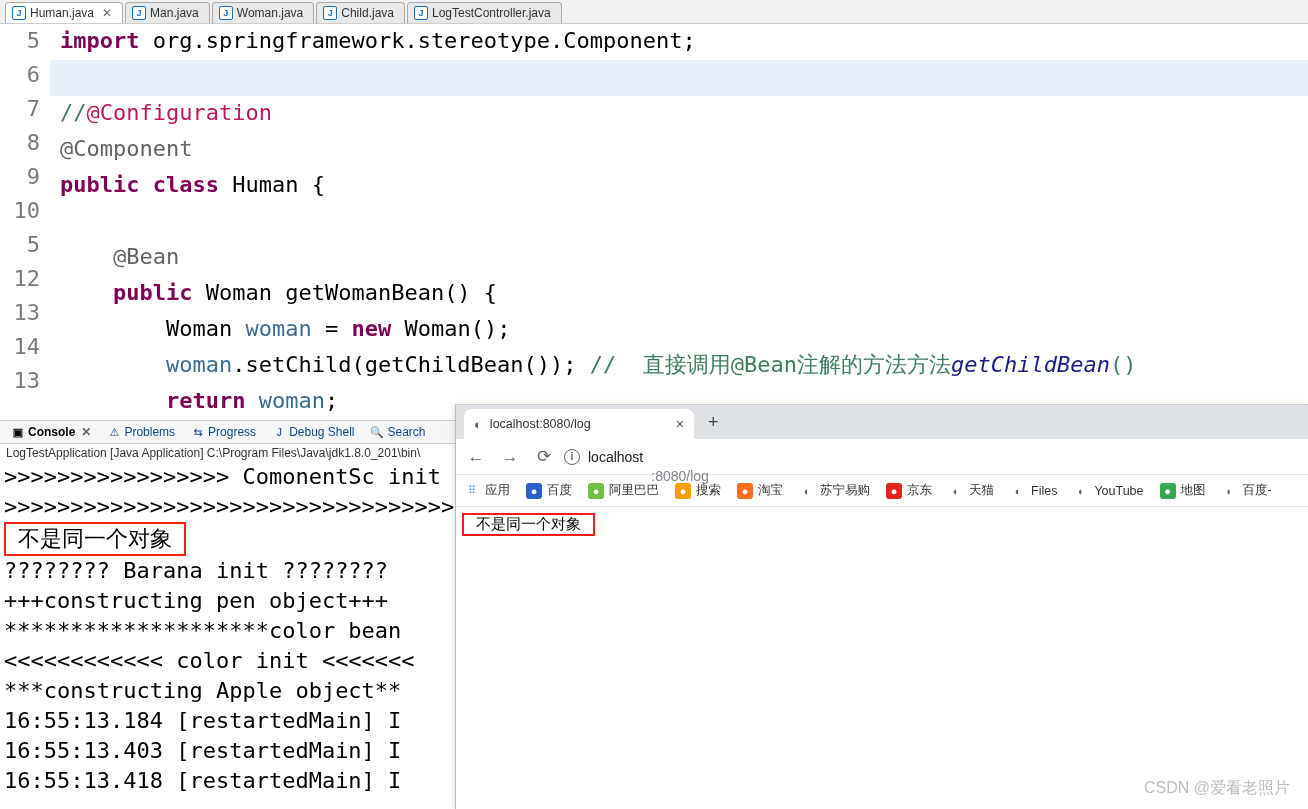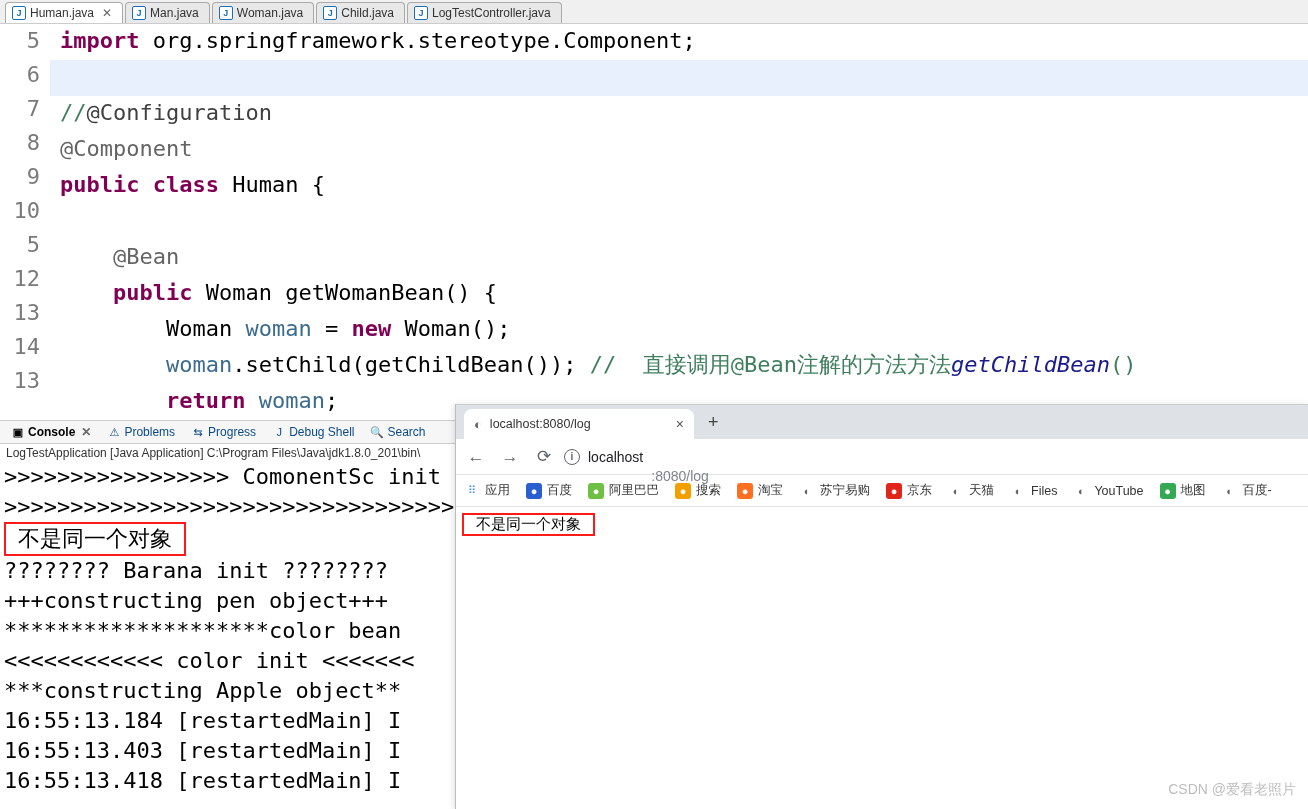--- a/index.html
+++ b/index.html
@@ -17,21 +17,21 @@
   .gutter { width: 50px; text-align: right; padding-right: 10px; color: #7a7a7a; user-select: none; }
   .gutter div { height: 34px; }
   .gutter .marker { position: relative; }
   .gutter .marker::before { content:''; position:absolute; left:-8px; top:2px; width:6px; height:30px; background:#5a8fc5; }
   .code-area { flex: 1; white-space: pre; overflow: hidden; }
   .code-line { height: 36px; padding-left: 10px; }
   .code-line.hl { background: #e8f0fe; }
   .kw { color: #7f0055; font-weight: bold; }
   .str, .annot { color: #646464; }
   .comment { color: #3f7f5f; }
-  .cfg { color: #404040; }
+  .cfg { color: #be185d; }
   .method { color: #1a1a8a; font-style: italic; }
   .cn { color: #3b6b8f; }
 
   
   .panel-bar { display: flex; align-items: center; border-top: 1px solid #ccc; border-bottom: 1px solid #ccc; background: #f6f6f6; height: 24px; font-size: 12px; padding-left: 3px; }
   .panel-tab { display: flex; align-items: center; padding: 0 8px; color: #0a4a8a; cursor: pointer; }
   .panel-tab.active { color: #000; font-weight: bold; }
   .panel-tab .ico { margin-right: 3px; font-size: 11px; display:inline-flex; width:14px; height:14px; align-items:center; justify-content:center; }
   .panel-tab .close { margin-left: 6px; color: #666; }
   .panel-toolbar { margin-left: auto; padding-right: 6px; color: #555; font-size: 11px; letter-spacing: 2px; }
@@ -51,21 +51,21 @@
   .br-addr { display: flex; align-items: center; height: 36px; border-bottom: 1px solid #e3e3e3; padding: 0 6px; gap: 6px; background: #fff; }
   .br-nav-btn { width: 28px; height: 28px; display: flex; align-items: center; justify-content: center; color: #5f6368; font-size: 17px; border-radius: 50%; cursor: pointer; }
   .br-url { flex: 0 0 auto; display: flex; align-items: center; gap: 8px; font-size: 14px; color: #202124; }
   .br-url .info { width:16px; height:16px; border:1px solid #5f6368; border-radius:50%; display:inline-flex; align-items:center; justify-content:center; font-size:10px; font-weight:bold; color:#5f6368; }
   .br-url .path { color: #80868b; margin-top: 38px; }
   .br-bookmarks { display: flex; align-items: center; height: 32px; border-bottom: 1px solid #e3e3e3; padding: 0 8px; gap: 16px; font-size: 12.5px; color: #333; overflow: hidden; background: #fff; }
   .bm { display: flex; align-items: center; gap: 5px; white-space: nowrap; cursor: pointer; }
   .bm-ico { width: 16px; height: 16px; display: inline-flex; align-items: center; justify-content: center; font-size: 11px; border-radius: 3px; }
   .br-content { padding: 6px 6px; font-family: Consolas, monospace; font-size: 15px; }
 
-  .watermark { position: absolute; right: 12px; bottom: 10px; color: #bdbdbd; font-size: 14px; }
+  .watermark { position: absolute; right: 18px; bottom: 10px; color: #bdbdbd; font-size: 16px; }
 </style>
 </head>
 <body>
 
 <div class="tab-bar" id="editor-tabs">
     <div class="tab active">
       <span class="java-icon">J</span>
       <span>Human.java</span>
       <span class="close">✕</span>
     </div>

